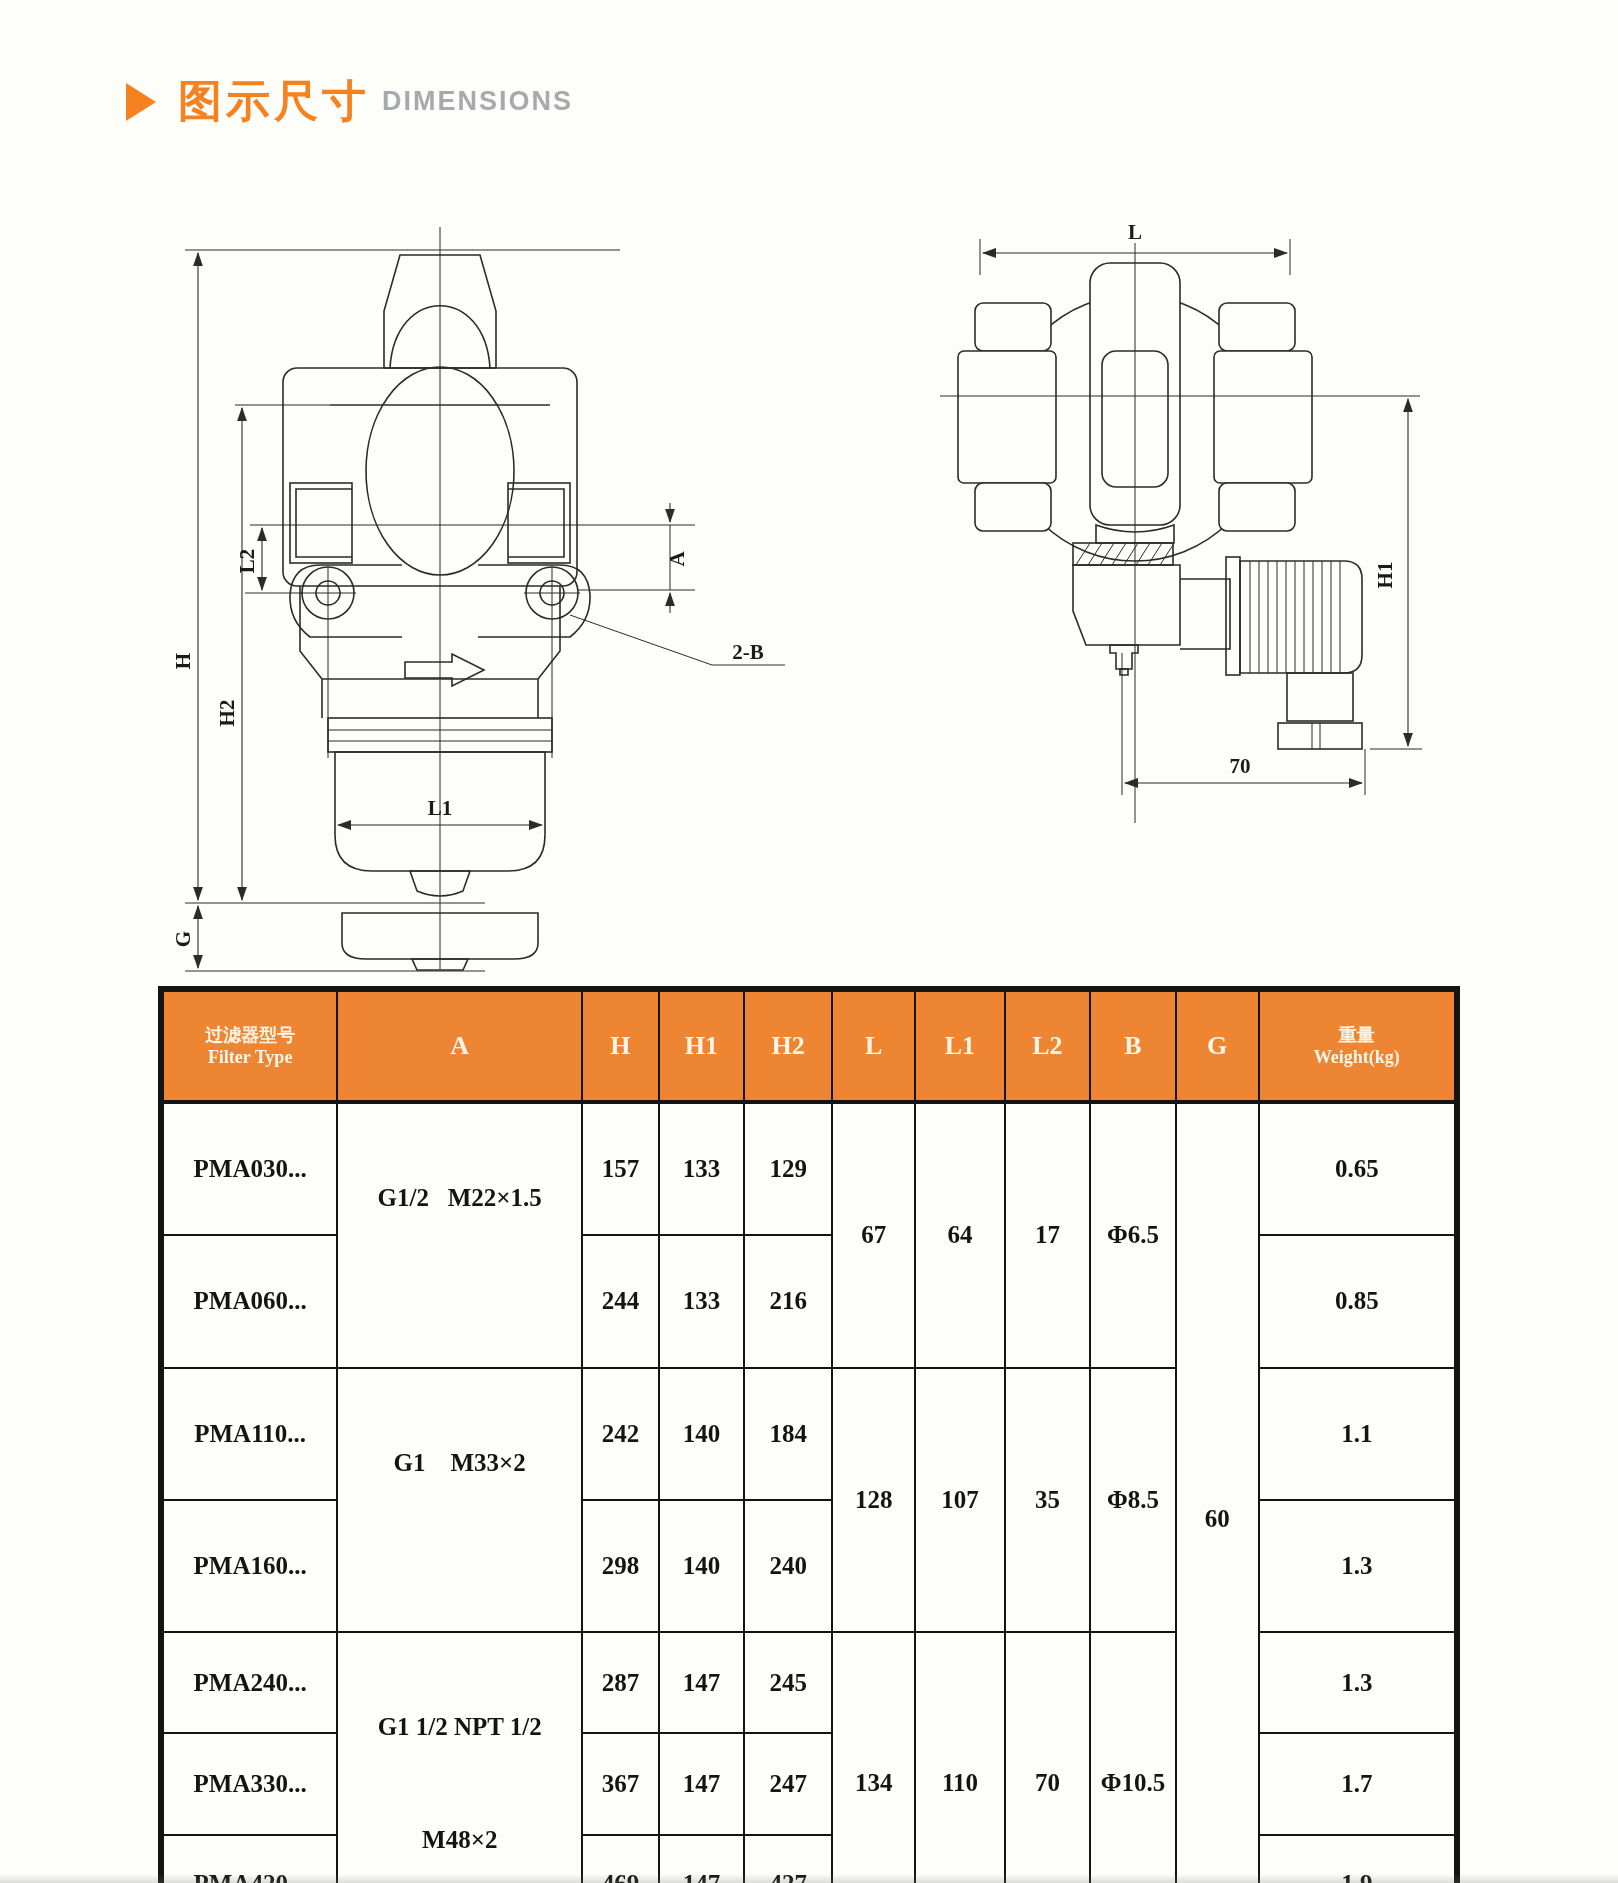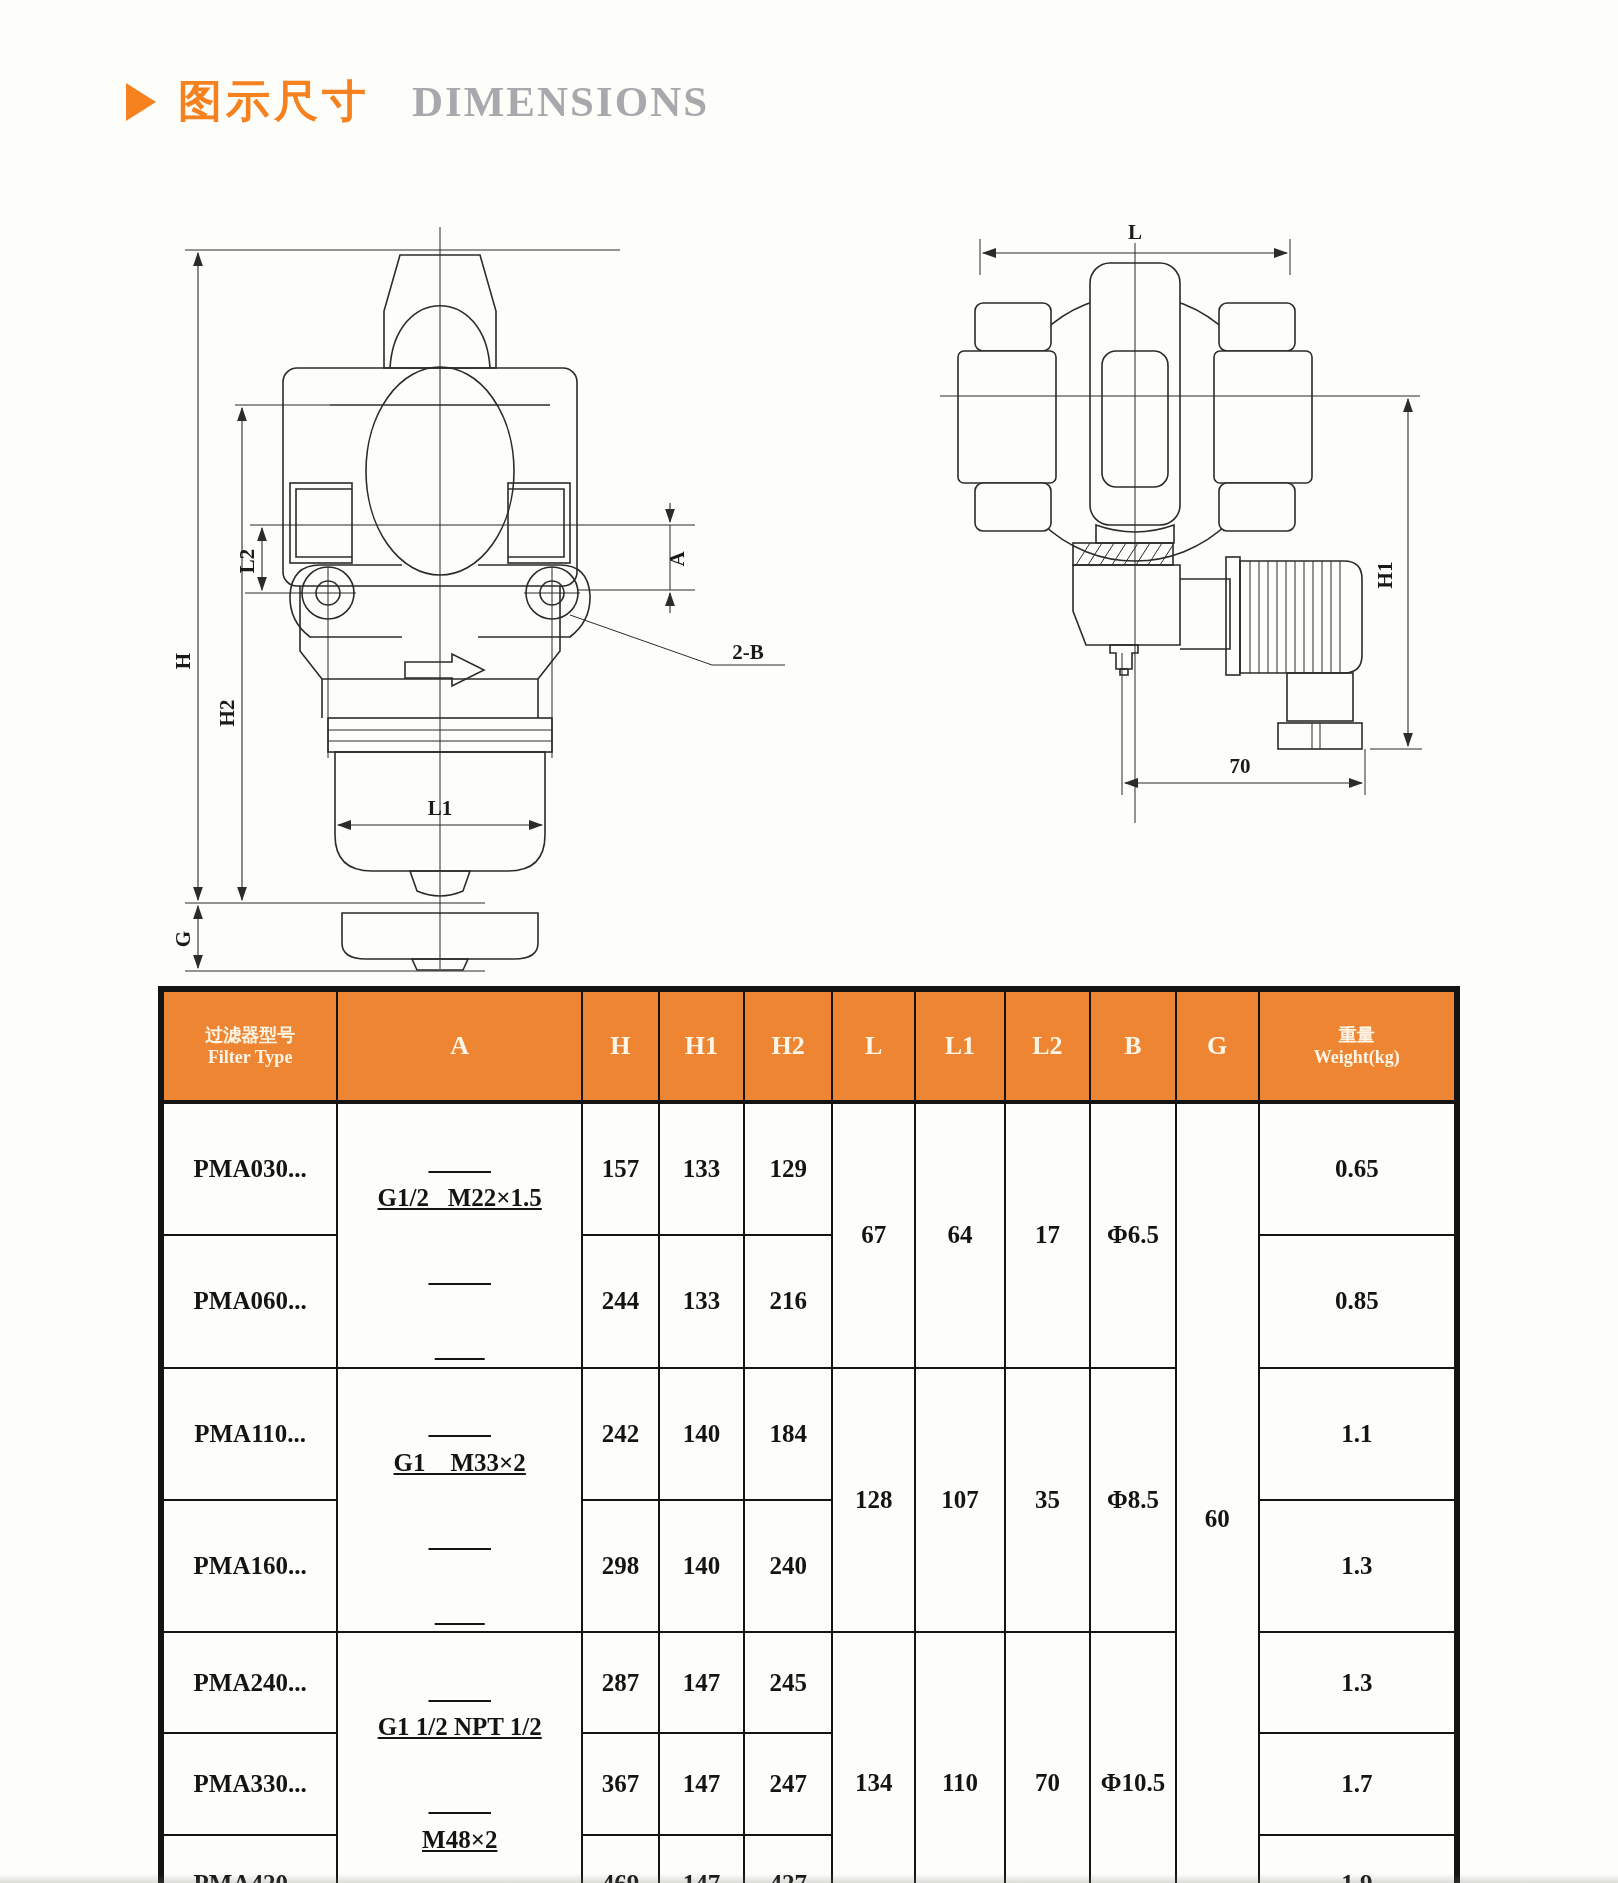--- a/index.html
+++ b/index.html
@@ -4,38 +4,38 @@
 <style>
   html,body{margin:0;padding:0;background:#ffffff;}
   .sheet{position:relative;width:1618px;height:1883px;background:#fdfdfa;overflow:hidden;
          font-family:"Liberation Serif",serif;color:#141414;}
   
   .title-row{position:absolute;left:126px;top:72px;display:flex;align-items:center;}
   .tri{width:0;height:0;border-top:19px solid transparent;border-bottom:19px solid transparent;
        border-left:30px solid #f5821f;margin-right:22px;}
   .title-zh{font-size:44px;font-weight:bold;color:#f5821f;letter-spacing:4px;
             font-family:"Liberation Sans",sans-serif;}
-  .title-en{font-size:43px;font-weight:bold;color:#a7a9ac;letter-spacing:2px;margin-left:42px;
-            font-family:Liberation Serif, serif;}
+  .title-en{font-size:27px;font-weight:bold;color:#a7a9ac;letter-spacing:2px;margin-left:12px;
+            font-family:Liberation Sans, sans-serif;}
   
   svg{position:absolute;}
   svg text{font-family:"Liberation Serif",serif;font-weight:bold;font-size:21px;fill:#1a1a1a;}
   .outline{fill:none;stroke:#2b2b2b;stroke-width:1.6;}
   .fillw{fill:#fdfdfa;stroke:#2b2b2b;stroke-width:1.6;}
   .thin{fill:none;stroke:#2b2b2b;stroke-width:1;}
   .dim{fill:none;stroke:#2b2b2b;stroke-width:1.1;}
   
   table.dims{position:absolute;left:158px;top:986px;width:1302px;border-collapse:collapse;
              border:6px solid #141414;table-layout:fixed;}
   table.dims th,table.dims td{border:2.5px solid #141414;text-align:center;vertical-align:middle;
              font-weight:bold;font-size:25px;color:#141414;padding:0;}
   table.dims thead th{background:#ee8532;color:#fdf6e8;height:108px;font-size:26px;
              border-bottom:4px solid #141414;line-height:1.25;}
   table.dims tbody tr{height:99px;}
-  .a-cell{white-space:pre-wrap;line-height:1.5;text-decoration:underline;}
+  .a-cell{white-space:pre-wrap;line-height:1.5;}
   .small-line{font-size:18px;}
   .page-edge{position:absolute;left:0;bottom:0;width:100%;height:9px;
              background:linear-gradient(to bottom,rgba(0,0,0,0),rgba(120,120,110,0.25));}
 </style>
 </head>
 <body>
 
 <div class="sheet">
 
   <div class="title-row">

